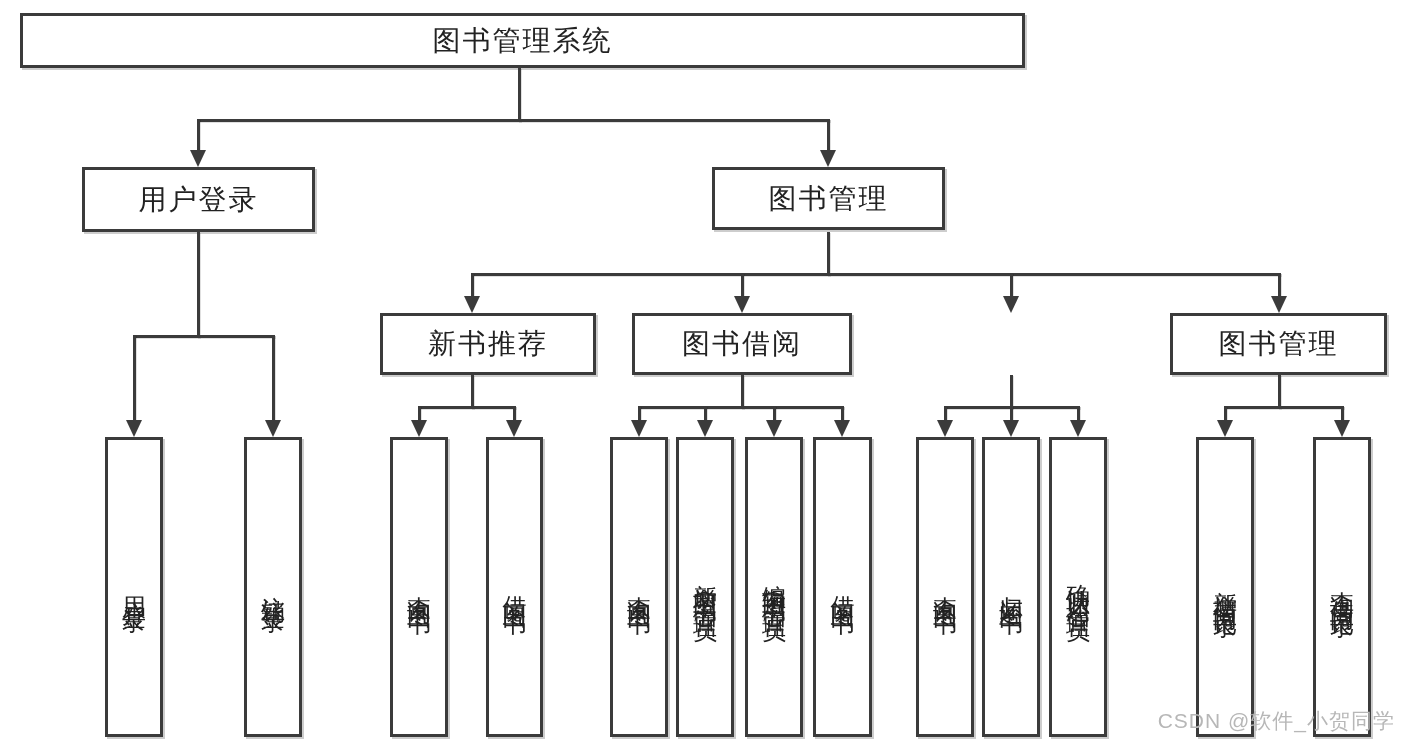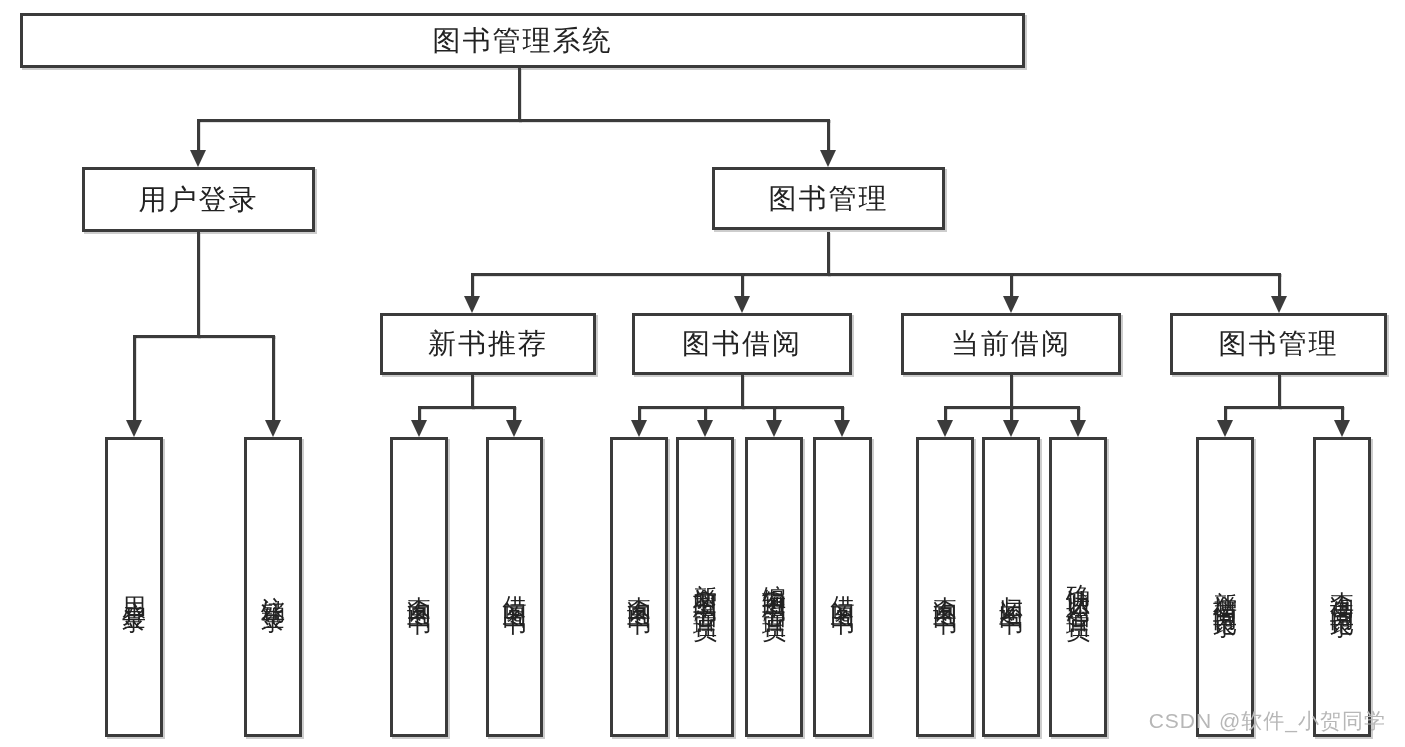--- a/index.html
+++ b/index.html
@@ -51,21 +51,21 @@
     box-shadow:1px 1px 0 rgba(0,0,0,0.12);
   }
   .arrow{
     position:absolute;width:0;height:0;
     border-left:8px solid transparent;
     border-right:8px solid transparent;
     border-top:17px solid var(--line,#3b3b3b);
   }
   .watermark{
     position:absolute;
-    right:19px;bottom:12px;
+    right:10px;bottom:12px;
     font-size:21px;
     letter-spacing:1px;
     color:var(--watermark,#b7b7b7);
     white-space:nowrap;
   }
 </style>
 </head>
 <body>
 
 <div class="canvas">
@@ -79,23 +79,20 @@
   </div>
   <div class="box" style="left:712px;top:167px;width:233px;height:63px">
     <span class="lbl">图书管理</span>
   </div>
 
   <div class="box" style="left:380px;top:313px;width:216px;height:62px">
     <span class="lbl">新书推荐</span>
   </div>
   <div class="box" style="left:632px;top:313px;width:220px;height:62px">
     <span class="lbl">图书借阅</span>
-  </div>
-  <div class="box" style="left:901px;top:313px;width:220px;height:62px">
-    <span class="lbl">当前借阅</span>
   </div>
   <div class="box" style="left:1170px;top:313px;width:217px;height:62px">
     <span class="lbl">图书管理</span>
   </div>
 
   <div class="vbox" style="left:105px;top:437px;width:58px;height:300px">
     <span class="vlbl">用户登录</span>
   </div>
   <div class="vbox" style="left:244px;top:437px;width:58px;height:300px">
     <span class="vlbl">注销登录</span>

